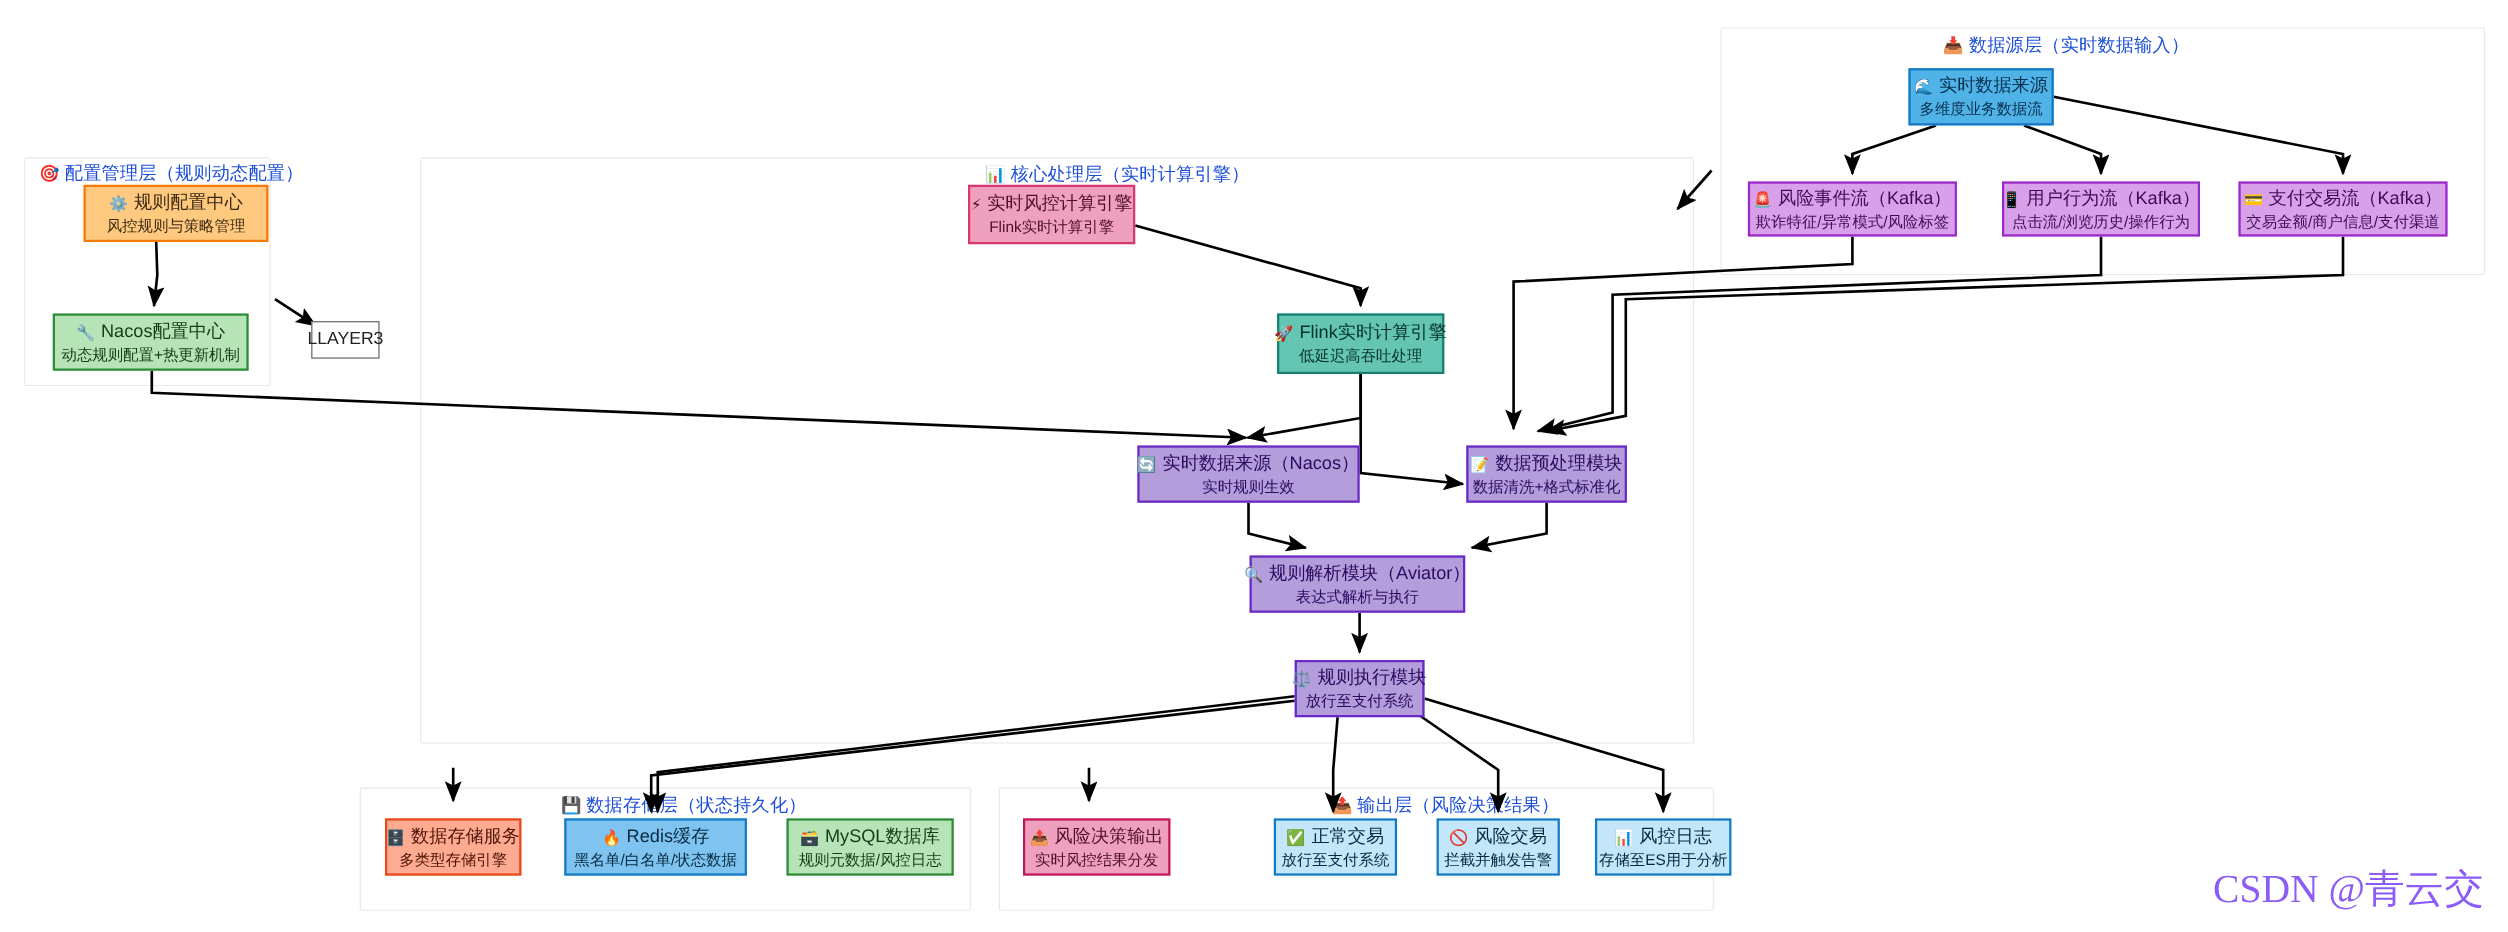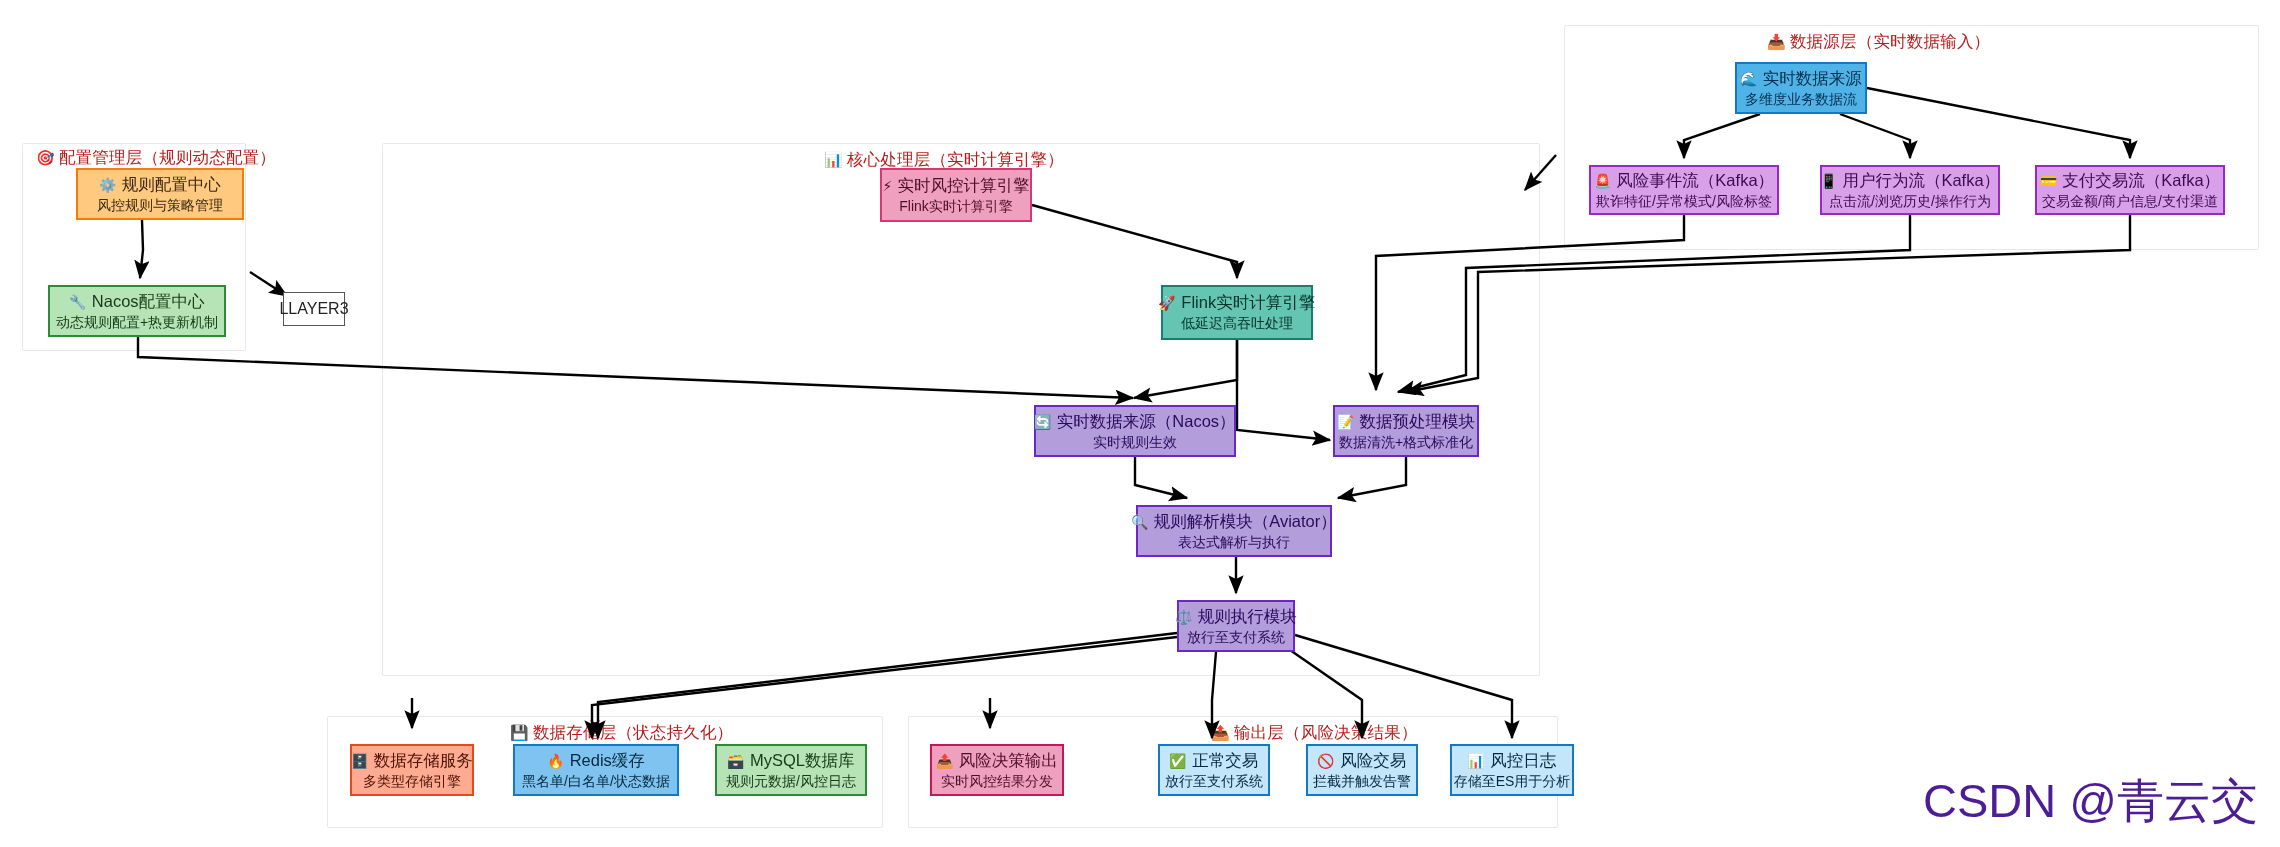--- a/index.html
+++ b/index.html
@@ -18,21 +18,21 @@
   .group{
     position:absolute;
     border:1px solid #e8e8e8;
     background:#ffffff;
     box-sizing:border-box;
     border-radius:2px;
   }
   .group-title{
     position:absolute;
     font-size:16.5px;
-    color:#b91c1c;
+    color:#1d4ed8;
     white-space:nowrap;
     line-height:1;
     letter-spacing:.2px;
   }
   .group-title .gicon{margin-right:4px;font-size:15px;}
   
   .node{
     position:absolute;
     box-sizing:border-box;
     border-width:2px;
@@ -63,25 +63,25 @@
     display:flex;align-items:center;justify-content:center;
     font-size:16px;color:#222;
     z-index:6;
   }
   
   #edges{position:absolute;left:0;top:0;width:2280px;height:847px;z-index:3;}
   
   #watermark{
     position:absolute;
     right:22px;bottom:14px;
-    font-size:47px;
-    color:#4c1d95;
+    font-size:36px;
+    color:#8b5cf6;
     white-space:nowrap;
     z-index:9;
-    font-family:Liberation Sans, sans-serif;
+    font-family:Liberation Serif, serif;
   }
 </style>
 </head>
 <body>
 
 <div id="stage">
 
   <svg id="edges" viewBox="0 0 2280 847" xmlns="http://www.w3.org/2000/svg">
     <defs>
       <marker id="ah" markerWidth="9" markerHeight="9" refX="7.4" refY="3.2" orient="auto" markerUnits="strokeWidth">
@@ -114,21 +114,21 @@
         <polyline points="990,698 990,728" marker-end="url(#ah)"></polyline>
       </g>
   </svg>
 
   <div class="group" style="left:22px;top:143px;width:224px;height:208px;"></div>
   <div class="group-title" style="left:36px;top:151px;font-family:Liberation Mono, monospace;">
     <span class="gicon">🎯</span><span>配置管理层（规则动态配置）</span>
   </div>
 
   <div class="group" style="left:382px;top:143px;width:1158px;height:533px;"></div>
-  <div class="group-title" style="left:824px;top:151px;">
+  <div class="group-title" style="left:896px;top:151px;">
     <span class="gicon">📊</span><span>核心处理层（实时计算引擎）</span>
   </div>
 
   <div class="group" style="left:1564px;top:25px;width:695px;height:225px;"></div>
   <div class="group-title" style="left:1767px;top:33px;">
     <span class="gicon">📥</span><span>数据源层（实时数据输入）</span>
   </div>
 
   <div class="group" style="left:327px;top:716px;width:556px;height:112px;"></div>
   <div class="group-title" style="left:510px;top:724px;">

